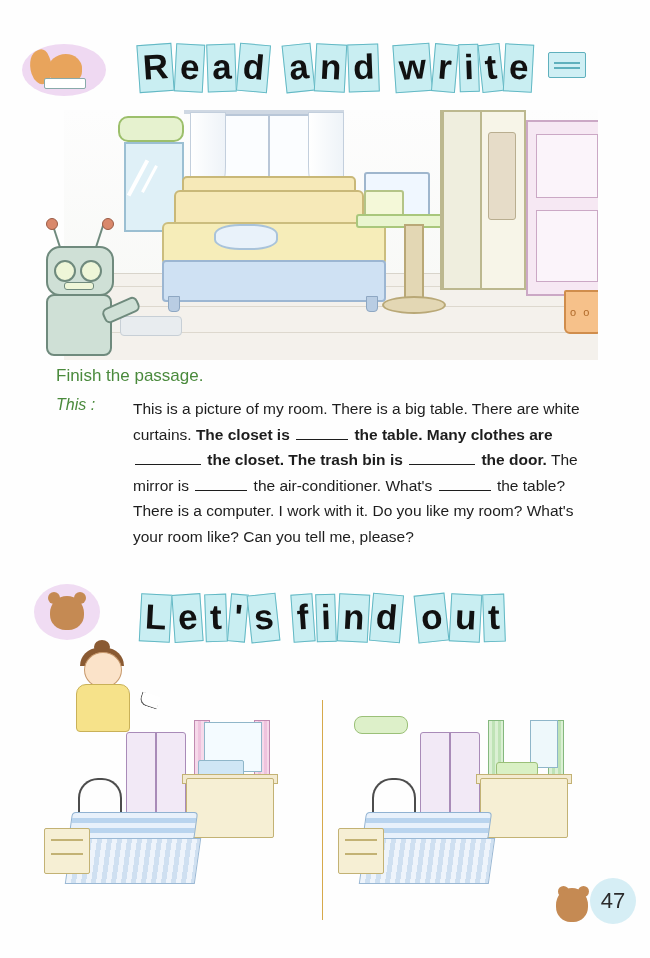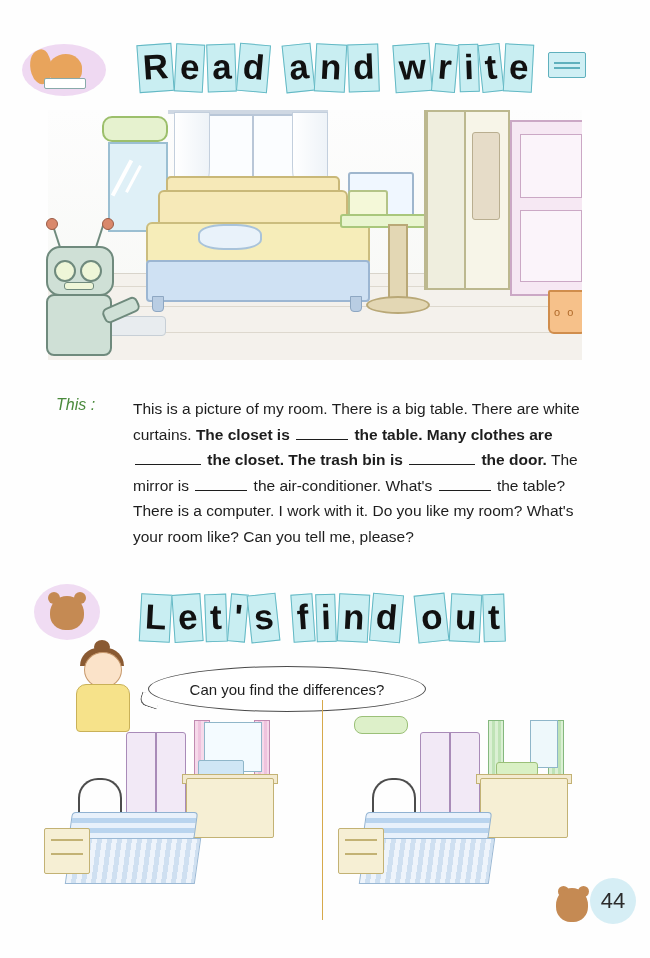--- a/index.html
+++ b/index.html
@@ -96,21 +96,21 @@
     position: absolute;
     left: 5px; top: 9px;
     width: 26px; height: 2px;
     background: #5fb0bd;
     box-shadow: 0 5px 0 #5fb0bd;
   }
 
   
   .scene {
     position: absolute;
-    left: 48px; top: 110px;
+    left: 64px; top: 110px;
     width: 534px; height: 250px;
     background: linear-gradient(#fdfdfd, #f6f7f4);
     overflow: hidden;
     text-align: right;
   }
   .floor {
     position: absolute;
     left: 0; bottom: 0; width: 534px; height: 86px;
     background: #f4f1ec;
     border-top: 1px solid #d8d4cb;
@@ -671,20 +671,21 @@
     <div class="antenna" style="left:80px;top:8px;transform:rotate(18deg);"></div>
     <div class="antenna-ball" style="left:84px;top:2px;"></div>
     <div class="robot-head"></div>
     <div class="robot-eye l"></div>
     <div class="robot-eye r"></div>
     <div class="robot-mouth"></div>
     <div class="robot-body"></div>
     <div class="robot-arm"></div>
   </div>
 
+  <div class="finish-line">Finish the passage.</div>
   <div class="robot-label">This :</div>
 
   <div class="passage">
     <span>This is a picture of my room. There is a big table. There are white curtains. </span><span class="bold">The closet is </span><span class="blank"></span><span class="bold"> the table. Many clothes are </span><span class="blank wide"></span><span class="bold"> the closet. The trash bin is </span><span class="blank wide"></span><span class="bold"> the door.</span><span> The mirror is </span><span class="blank"></span><span> the air-conditioner. What's </span><span class="blank"></span><span> the table? There is a computer. I work with it. Do you like my room? What's your room like? Can you tell me, please?</span>
   </div>
 
   <div class="bear-badge">
     <div class="bear-ear" style="left:14px;"></div>
     <div class="bear-ear" style="left:40px;"></div>
     <div class="bear-body"></div>
@@ -707,23 +708,20 @@
     <span class="tile r3">t</span>
   </div>
 
   <div class="girl">
     <div class="girl-bun"></div>
     <div class="girl-hair"></div>
     <div class="girl-head"></div>
     <div class="girl-body"></div>
   </div>
   <div class="bubble-tail"></div>
-  <div class="bubble">
-    <span class="bubble-text">Can you find the differences?</span>
-  </div>
 
   <div class="divider"></div>
 
   <div class="pic left">
     <div class="p-curtain-l"></div>
     <div class="p-curtain-r"></div>
     <div class="p-window"></div>
     <div class="p-wardrobe"></div>
     <div class="p-desk-items"></div>
     <div class="p-desk-top"></div>
@@ -746,16 +744,16 @@
     <div class="p-bed-head"></div>
     <div class="p-mattress"></div>
     <div class="p-skirt"></div>
     <div class="p-nightstand"></div>
   </div>
 
   <div class="page-bear-ear" style="left:558px;"></div>
   <div class="page-bear-ear" style="left:578px;"></div>
   <div class="page-bear"></div>
   <div class="page-circle">
-    <span class="page-num">44</span>
+    <span class="page-num">47</span>
   </div>
 
 </div>
 
 </body></html>

